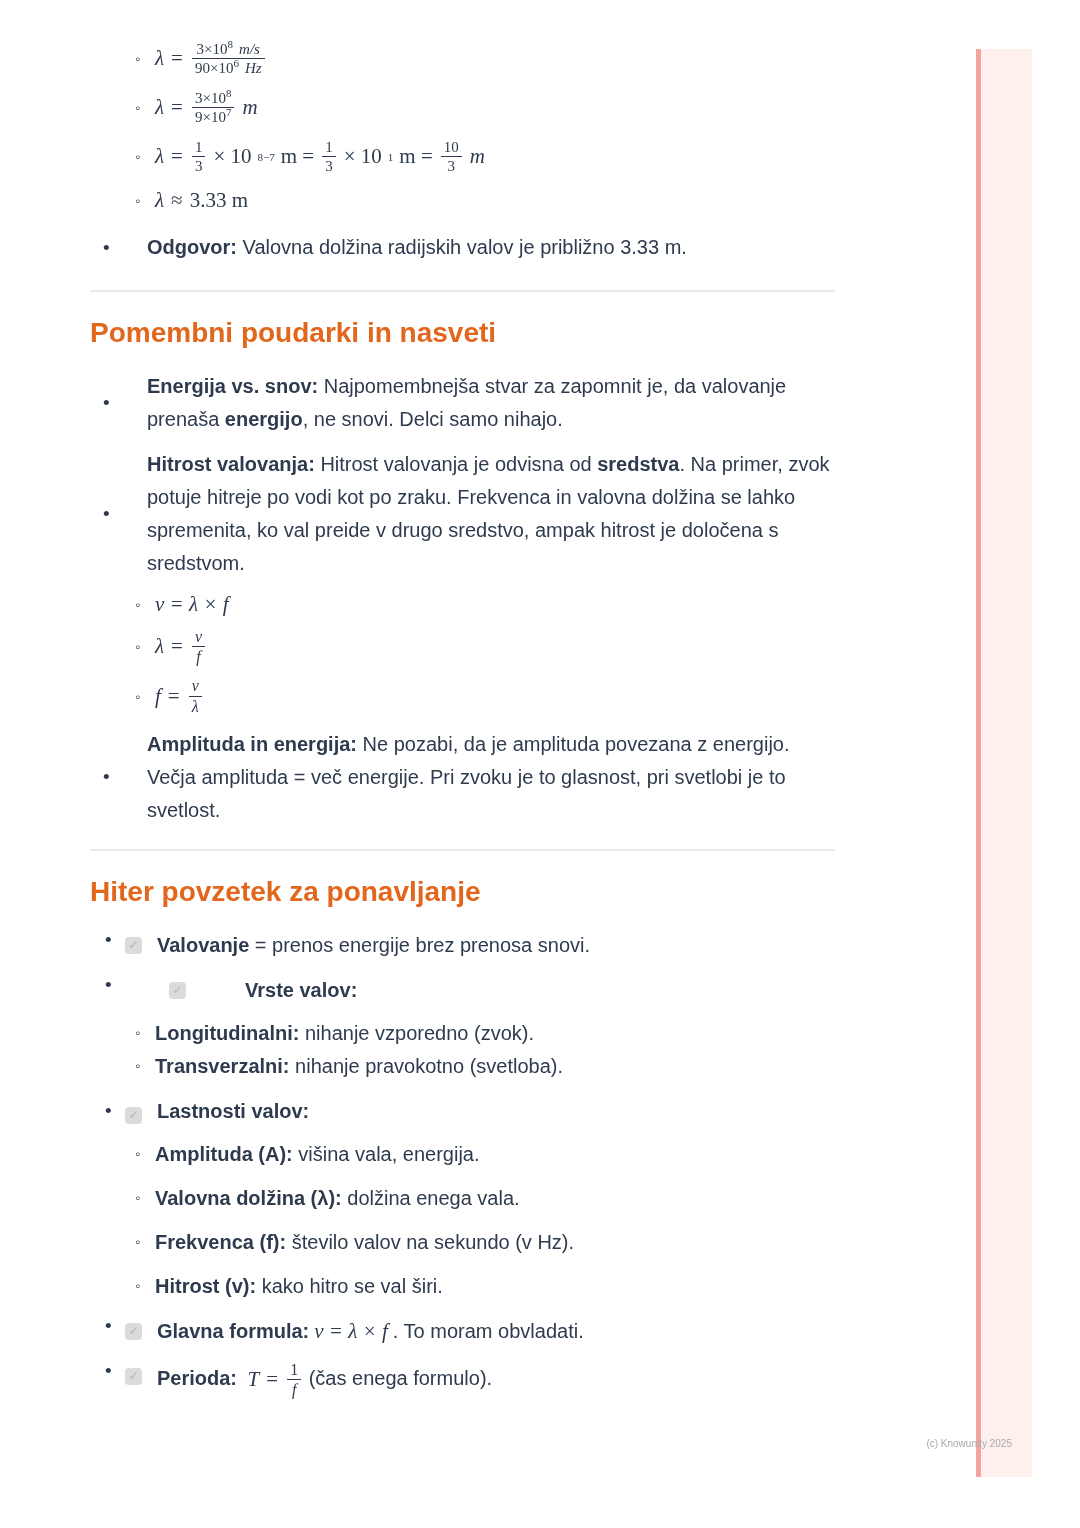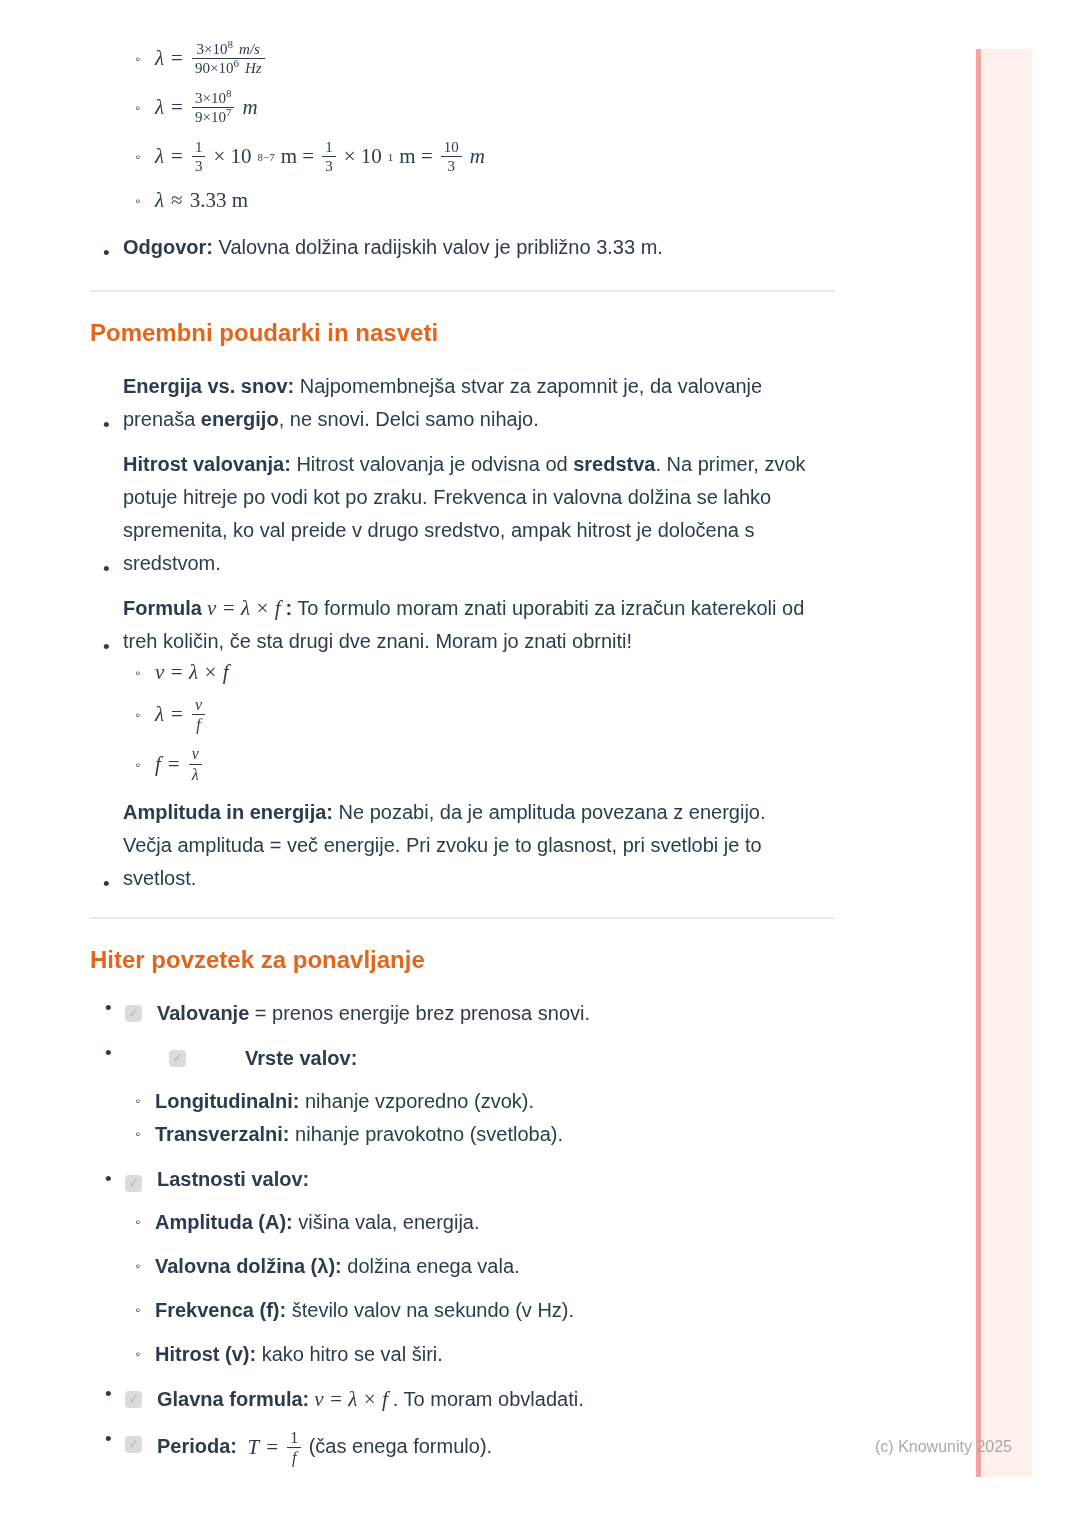--- a/index.html
+++ b/index.html
@@ -2,49 +2,49 @@
 <html><head>
 <meta charset="utf-8">
 <style>
   html,body{margin:0;padding:0;}
   body{
     width:1080px;height:1528px;background:#ffffff;position:relative;overflow:hidden;
     font-family:"Liberation Sans", sans-serif;color:#2e3b4e;
   }
   .edge-strip{position:absolute;left:976px;top:49px;width:51px;height:1428px;
     background:#fdf0ed;border-left:5px solid #f2a59e;z-index:1;}
-  .watermark{position:absolute;top:1438px;right:68px;font-size:16px;color:#a9a9a9;z-index:2;}
+  .watermark{position:absolute;top:1438px;right:68px;font-size:10px;color:#a9a9a9;z-index:2;}
   .content{position:absolute;left:90px;top:40px;width:745px;z-index:3;}
 
   
   .mrow{display:flex;align-items:center;font-family:"Liberation Serif", serif;font-size:21px;color:#2e3b4e;}
   .var{font-style:italic;}
   .mo{margin:0 7px;}
   .tok{margin:0 6px;white-space:nowrap;}
   .frac{display:inline-block;text-align:center;font-size:15px;line-height:1.2;vertical-align:middle;margin:0 2px;}
   .frac .num{display:block;border-bottom:1.4px solid #2e3b4e;padding:0 3px;}
   .frac .den{display:block;padding:0 3px;}
   .frac .it{font-style:italic;}
   sup{font-size:11px;line-height:0;}
   .unit{margin-left:6px;font-style:italic;}
   .mathinline{font-family:"Liberation Serif", serif;font-style:italic;font-size:21px;margin:0 5px;}
 
   
   .math-steps{margin:0 0 0 45px;padding:0;}
   .math-item{display:flex;align-items:center;margin-bottom:12px;min-height:26px;}
   .circ{width:20px;flex:0 0 20px;font-size:15px;color:#2e3b4e;}
   .circ::before{content:"\25E6";font-weight:bold;}
-  .bullet-row{display:flex;align-items:flex-end;margin-bottom:12px;}
+  .bullet-row{display:flex;align-items:center;margin-bottom:12px;gap:24px;}
   .dot{width:33px;flex:0 0 33px;padding-left:13px;box-sizing:border-box;font-size:19px;}
   .dot::before{content:"\2022";}
   .b-content{width:692px;font-size:20px;line-height:33px;}
   b{font-weight:700;}
 
   .divider{border:none;border-top:2px solid #e9e9e9;margin:26px 0 0 0;width:745px;}
-  h2{font-size:24px;line-height:34px;font-weight:700;color:#e2661b;margin:24px 0 20px 0;}
+  h2{font-size:28px;line-height:34px;font-weight:700;color:#e2661b;margin:24px 0 20px 0;}
 
   .sub-list{margin:2px 0 12px 45px;padding:0;}
   .sub-item{display:flex;align-items:flex-start;margin-bottom:11px;}
   .sub-item .circ{margin-top:7px;}
   .sub-math{display:flex;align-items:center;margin-bottom:10px;}
   .s-content{width:645px;font-size:20px;line-height:33px;}
 
   
   .check-row{display:flex;align-items:flex-start;margin-bottom:12px;}
   .check-dot{width:35px;flex:0 0 35px;padding-left:15px;box-sizing:border-box;font-size:19px;}
@@ -142,26 +142,20 @@
     </div>
   </div>
 
   <div class="bullet-row">
     <span class="dot"></span>
     <div class="b-content">
       <b>Hitrost valovanja:</b><span> Hitrost valovanja je odvisna od </span><b>sredstva</b><span>. Na primer, zvok potuje hitreje po vodi kot po zraku. Frekvenca in valovna dolžina se lahko spremenita, ko val preide v drugo sredstvo, ampak hitrost je določena s sredstvom.</span>
     </div>
   </div>
 
-  <div class="bullet-row" style="margin-bottom:2px;">
-    <span class="dot"></span>
-    <div class="b-content">
-      <b>Formula</b><span class="mathinline">v = λ × f</span><b>:</b><span> To formulo moram znati uporabiti za izračun katerekoli od treh količin, če sta drugi dve znani. Moram jo znati obrniti!</span>
-    </div>
-  </div>
 
   <ul class="sub-list">
     <li class="sub-math">
       <span class="circ"></span>
       <span class="mrow">
           <span class="var">v = λ × f</span>
         </span>
     </li>
     <li class="sub-math">
       <span class="circ"></span>

